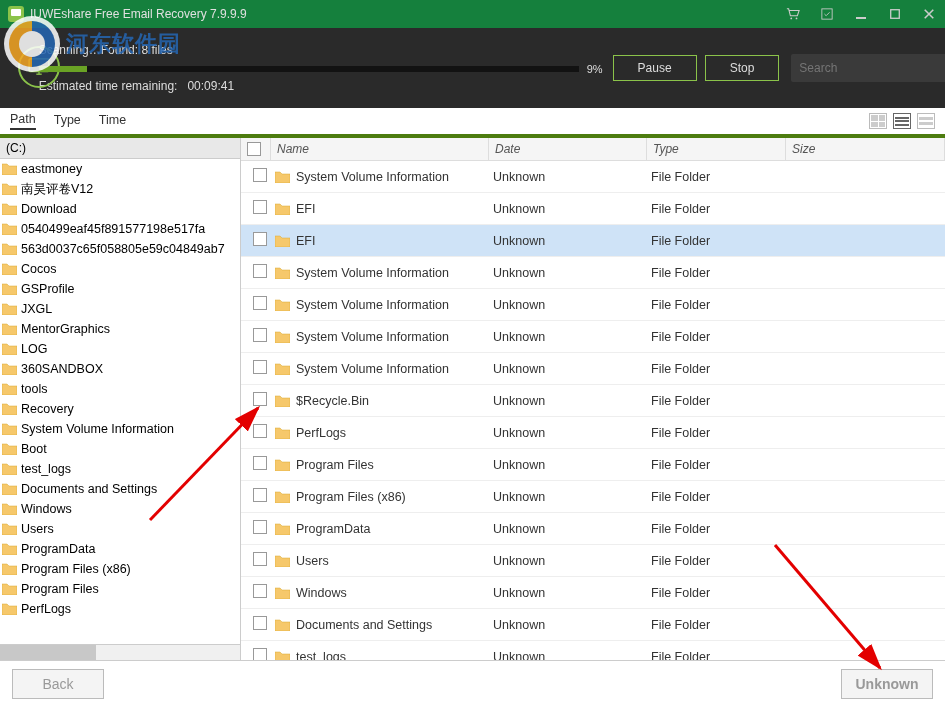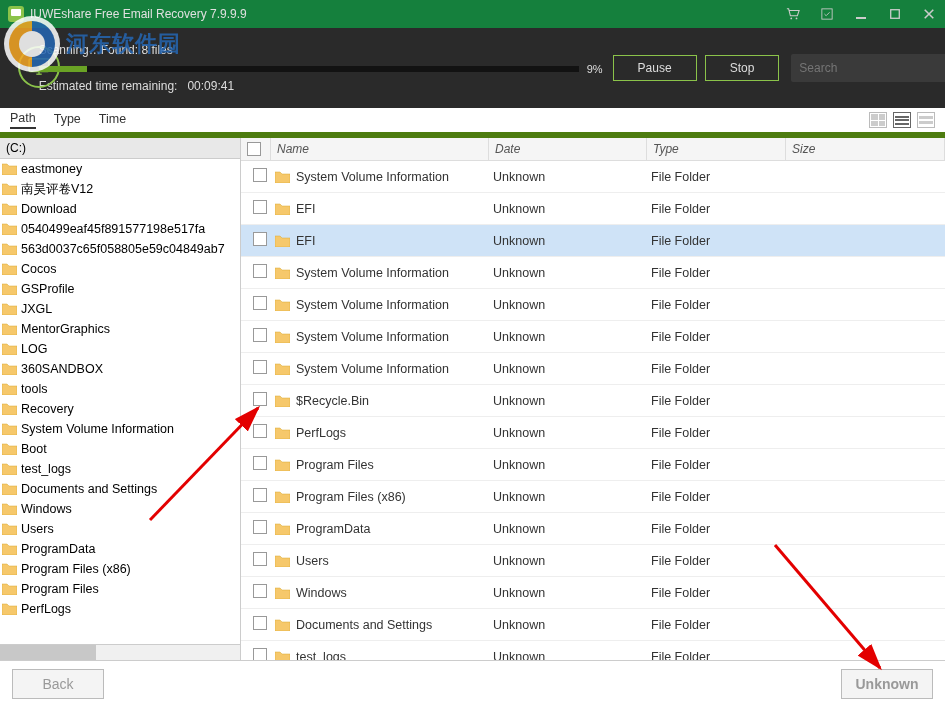--- a/index.html
+++ b/index.html
@@ -32,21 +32,21 @@
 .prog-bar { width: 540px; height: 6px; background: #121212; position: relative; }
 .prog-fill { position: absolute; left: 0; top: 0; height: 100%; background: #6aa325; }
 .prog-pct { font-size: 11px; margin-left: auto; margin-right: 10px; }
 .scan-line2 { display: flex; gap: 10px; font-size: 12px; }
 .scan-btns { display: flex; gap: 8px; margin-right: 12px; }
 .scan-btn { background: transparent; border: 1px solid #8bc34a; color: #ddd; padding: 5px 24px; font-size: 12px; cursor: pointer; }
 .search-box { width: 176px; height: 28px; background: #3a3a3a; display: flex; align-items: center; padding: 0 8px; border-radius: 2px; }
 .search-box input { flex: 1; background: transparent; border: none; color: #ccc; font-size: 12px; outline: none; }
 
 
-.toolbar { height: 30px; background: #fff; border-bottom: 6px solid #4d7c0f; display: flex; align-items: center; padding: 0 10px; font-size: 12.5px; color: #333; }
+.toolbar { height: 30px; background: #fff; border-bottom: 4px solid #4d7c0f; display: flex; align-items: center; padding: 0 10px; font-size: 12.5px; color: #333; }
 .tool-tab { margin-right: 18px; cursor: pointer; padding-bottom: 2px; }
 .tool-tab.active { border-bottom: 2px solid #333; }
 .view-icons { margin-left: auto; display: flex; gap: 6px; }
 .view-icon { width: 18px; height: 16px; border: 1px solid #bbb; display: flex; flex-direction: column; justify-content: space-evenly; padding: 1px; cursor: pointer; }
 .view-icon.grid { display: grid; grid-template: 1fr 1fr / 1fr 1fr; gap: 1px; }
 .view-icon.grid i { background: #ccc; }
 .view-icon.list.active { border-color: #666; }
 .view-icon.list i { height: 2px; background: #666; }
 .view-icon.thumb i { height: 3px; background: #ccc; }
 

